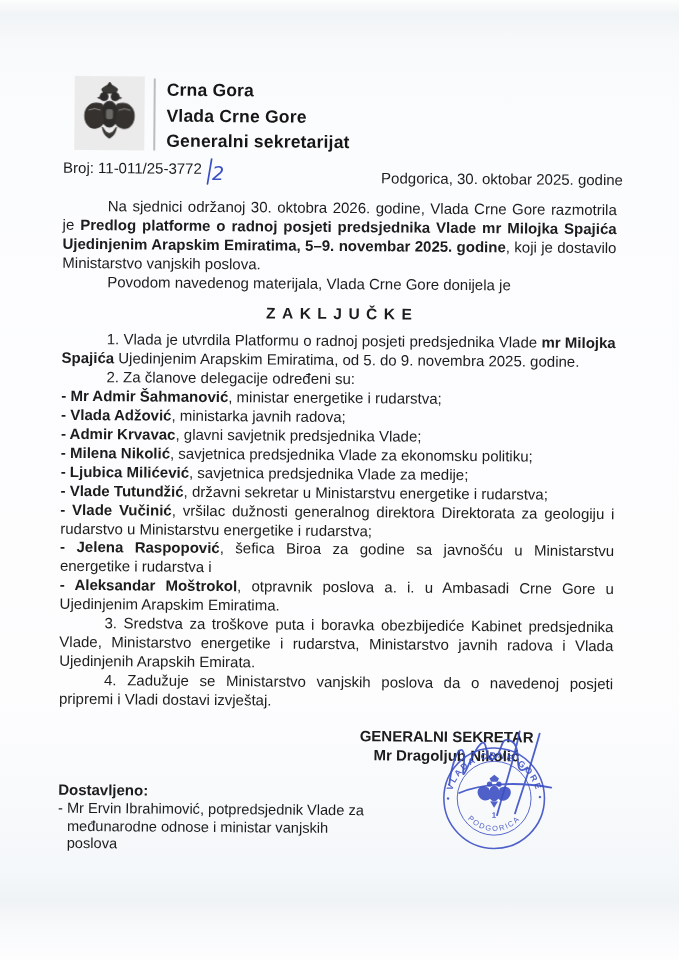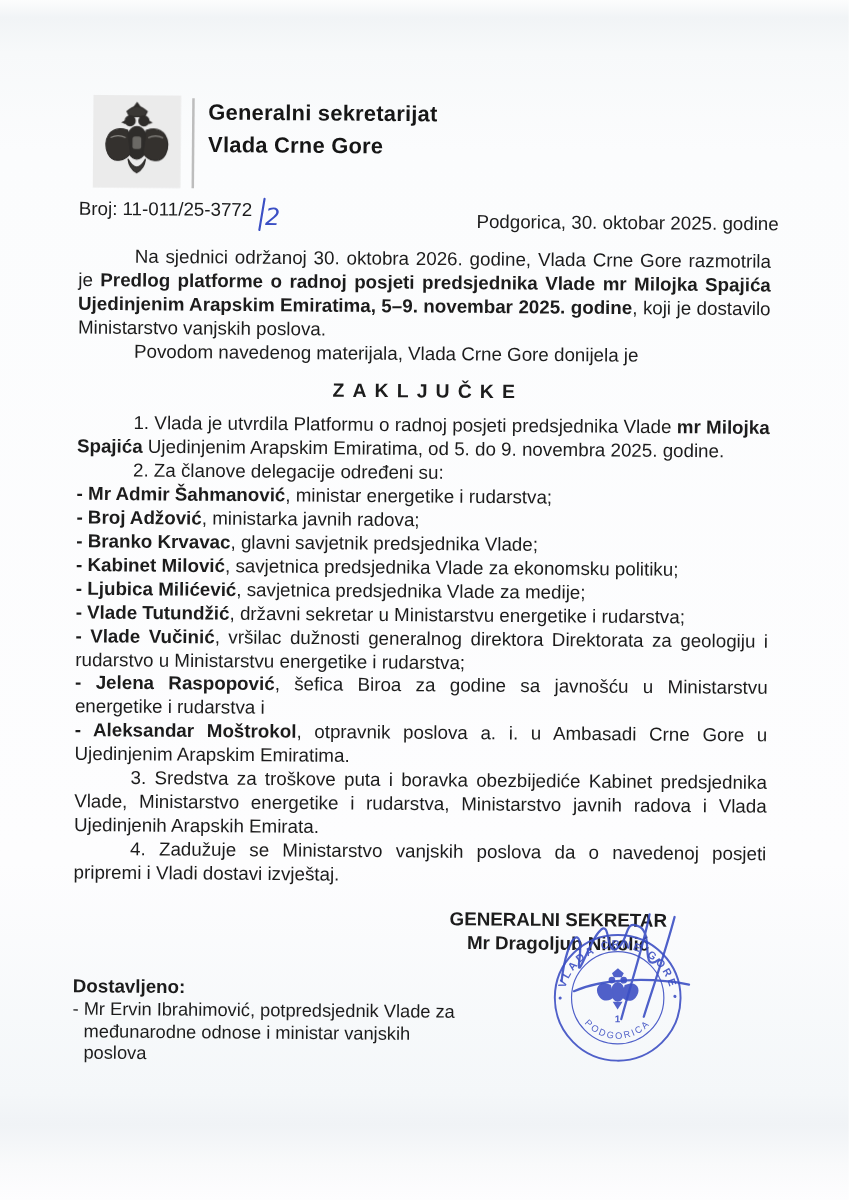--- a/index.html
+++ b/index.html
@@ -60,22 +60,23 @@
         <path d="M28 51 Q35 64 42 51 Q41 59 35 62 Q29 59 28 51 Z" fill="#3a3835"></path>
         <rect x="31.5" y="33" width="7" height="10" rx="2" fill="#6b6965" stroke-width="0"></rect>
       </g>
       <g stroke="#8a8884" stroke-width="1" fill="none">
         <path d="M14 34 q6 -3 12 0"></path>
           <path d="M44 34 q6 -3 12 0"></path>
       </g>
     </svg>
     <div class="brand-div"></div>
     <div class="brand-text">
+      <div>Crna Gora</div>
+      <div>Vlada Crne Gore</div>
       <div>Generalni sekretarijat</div>
-      <div>Vlada Crne Gore</div>
     </div>
   </div>
 
   <div class="meta-row">
     <div class="broj">
       <span>Broj: 11-011/25-3772</span>
       <svg class="hw" viewBox="0 0 21 30">
         <path d="M7.5 2 L3.5 27" stroke="#3b4fc4" stroke-width="1.7" fill="none" stroke-linecap="round"></path>
         <text x="8" y="23" font-size="19" fill="#3b4fc4" font-family="DejaVu Sans, sans-serif" font-style="italic">2</text>
       </svg>
@@ -87,23 +88,23 @@
     <p class="ind"><span>Na sjednici održanoj 30. oktobra 2026. godine, Vlada Crne Gore razmotrila je </span><b>Predlog platforme o radnoj posjeti predsjednika Vlade mr Milojka Spajića Ujedinjenim Arapskim Emiratima, 5–9. novembar 2025. godine</b><span>, koji je dostavilo Ministarstvo vanjskih poslova.</span></p>
     <p class="ind">Povodom navedenog materijala, Vlada Crne Gore donijela je</p>
 
     <div class="title">ZAKLJUČKE</div>
 
     <p class="ind"><span>1. Vlada je utvrdila Platformu o radnoj posjeti predsjednika Vlade </span><b>mr Milojka Spajića</b><span> Ujedinjenim Arapskim Emiratima, od 5. do 9. novembra 2025. godine.</span></p>
     <p class="ind">2. Za članove delegacije određeni su:</p>
 
     <div>
       <p><b>- Mr Admir Šahmanović</b><span>, ministar energetike i rudarstva;</span></p>
-      <p><b>- Broj Adžović</b><span>, ministarka javnih radova;</span></p>
-      <p><b>- Branko Krvavac</b><span>, glavni savjetnik predsjednika Vlade;</span></p>
-      <p><b>- Kabinet Milović</b><span>, savjetnica predsjednika Vlade za ekonomsku politiku;</span></p>
+      <p><b>- Vlada Adžović</b><span>, ministarka javnih radova;</span></p>
+      <p><b>- Admir Krvavac</b><span>, glavni savjetnik predsjednika Vlade;</span></p>
+      <p><b>- Milena Nikolić</b><span>, savjetnica predsjednika Vlade za ekonomsku politiku;</span></p>
       <p><b>- Ljubica Milićević</b><span>, savjetnica predsjednika Vlade za medije;</span></p>
       <p><b>- Vlade Tutundžić</b><span>, državni sekretar u Ministarstvu energetike i rudarstva;</span></p>
       <p><b>- Vlade Vučinić</b><span>, vršilac dužnosti generalnog direktora Direktorata za geologiju i rudarstvo u Ministarstvu energetike i rudarstva;</span></p>
       <p><b>- Jelena Raspopović</b><span>, šefica Biroa za godine sa javnošću u Ministarstvu energetike i rudarstva i</span></p>
       <p><b>- Aleksandar Moštrokol</b><span>, otpravnik poslova a. i. u Ambasadi Crne Gore u Ujedinjenim Arapskim Emiratima.</span></p>
     </div>
 
     <p class="ind">3. Sredstva za troškove puta i boravka obezbijediće Kabinet predsjednika Vlade, Ministarstvo energetike i rudarstva, Ministarstvo javnih radova i Vlada Ujedinjenih Arapskih Emirata.</p>
     <p class="ind">4. Zadužuje se Ministarstvo vanjskih poslova da o navedenoj posjeti pripremi i Vladi dostavi izvještaj.</p>
   </div>

